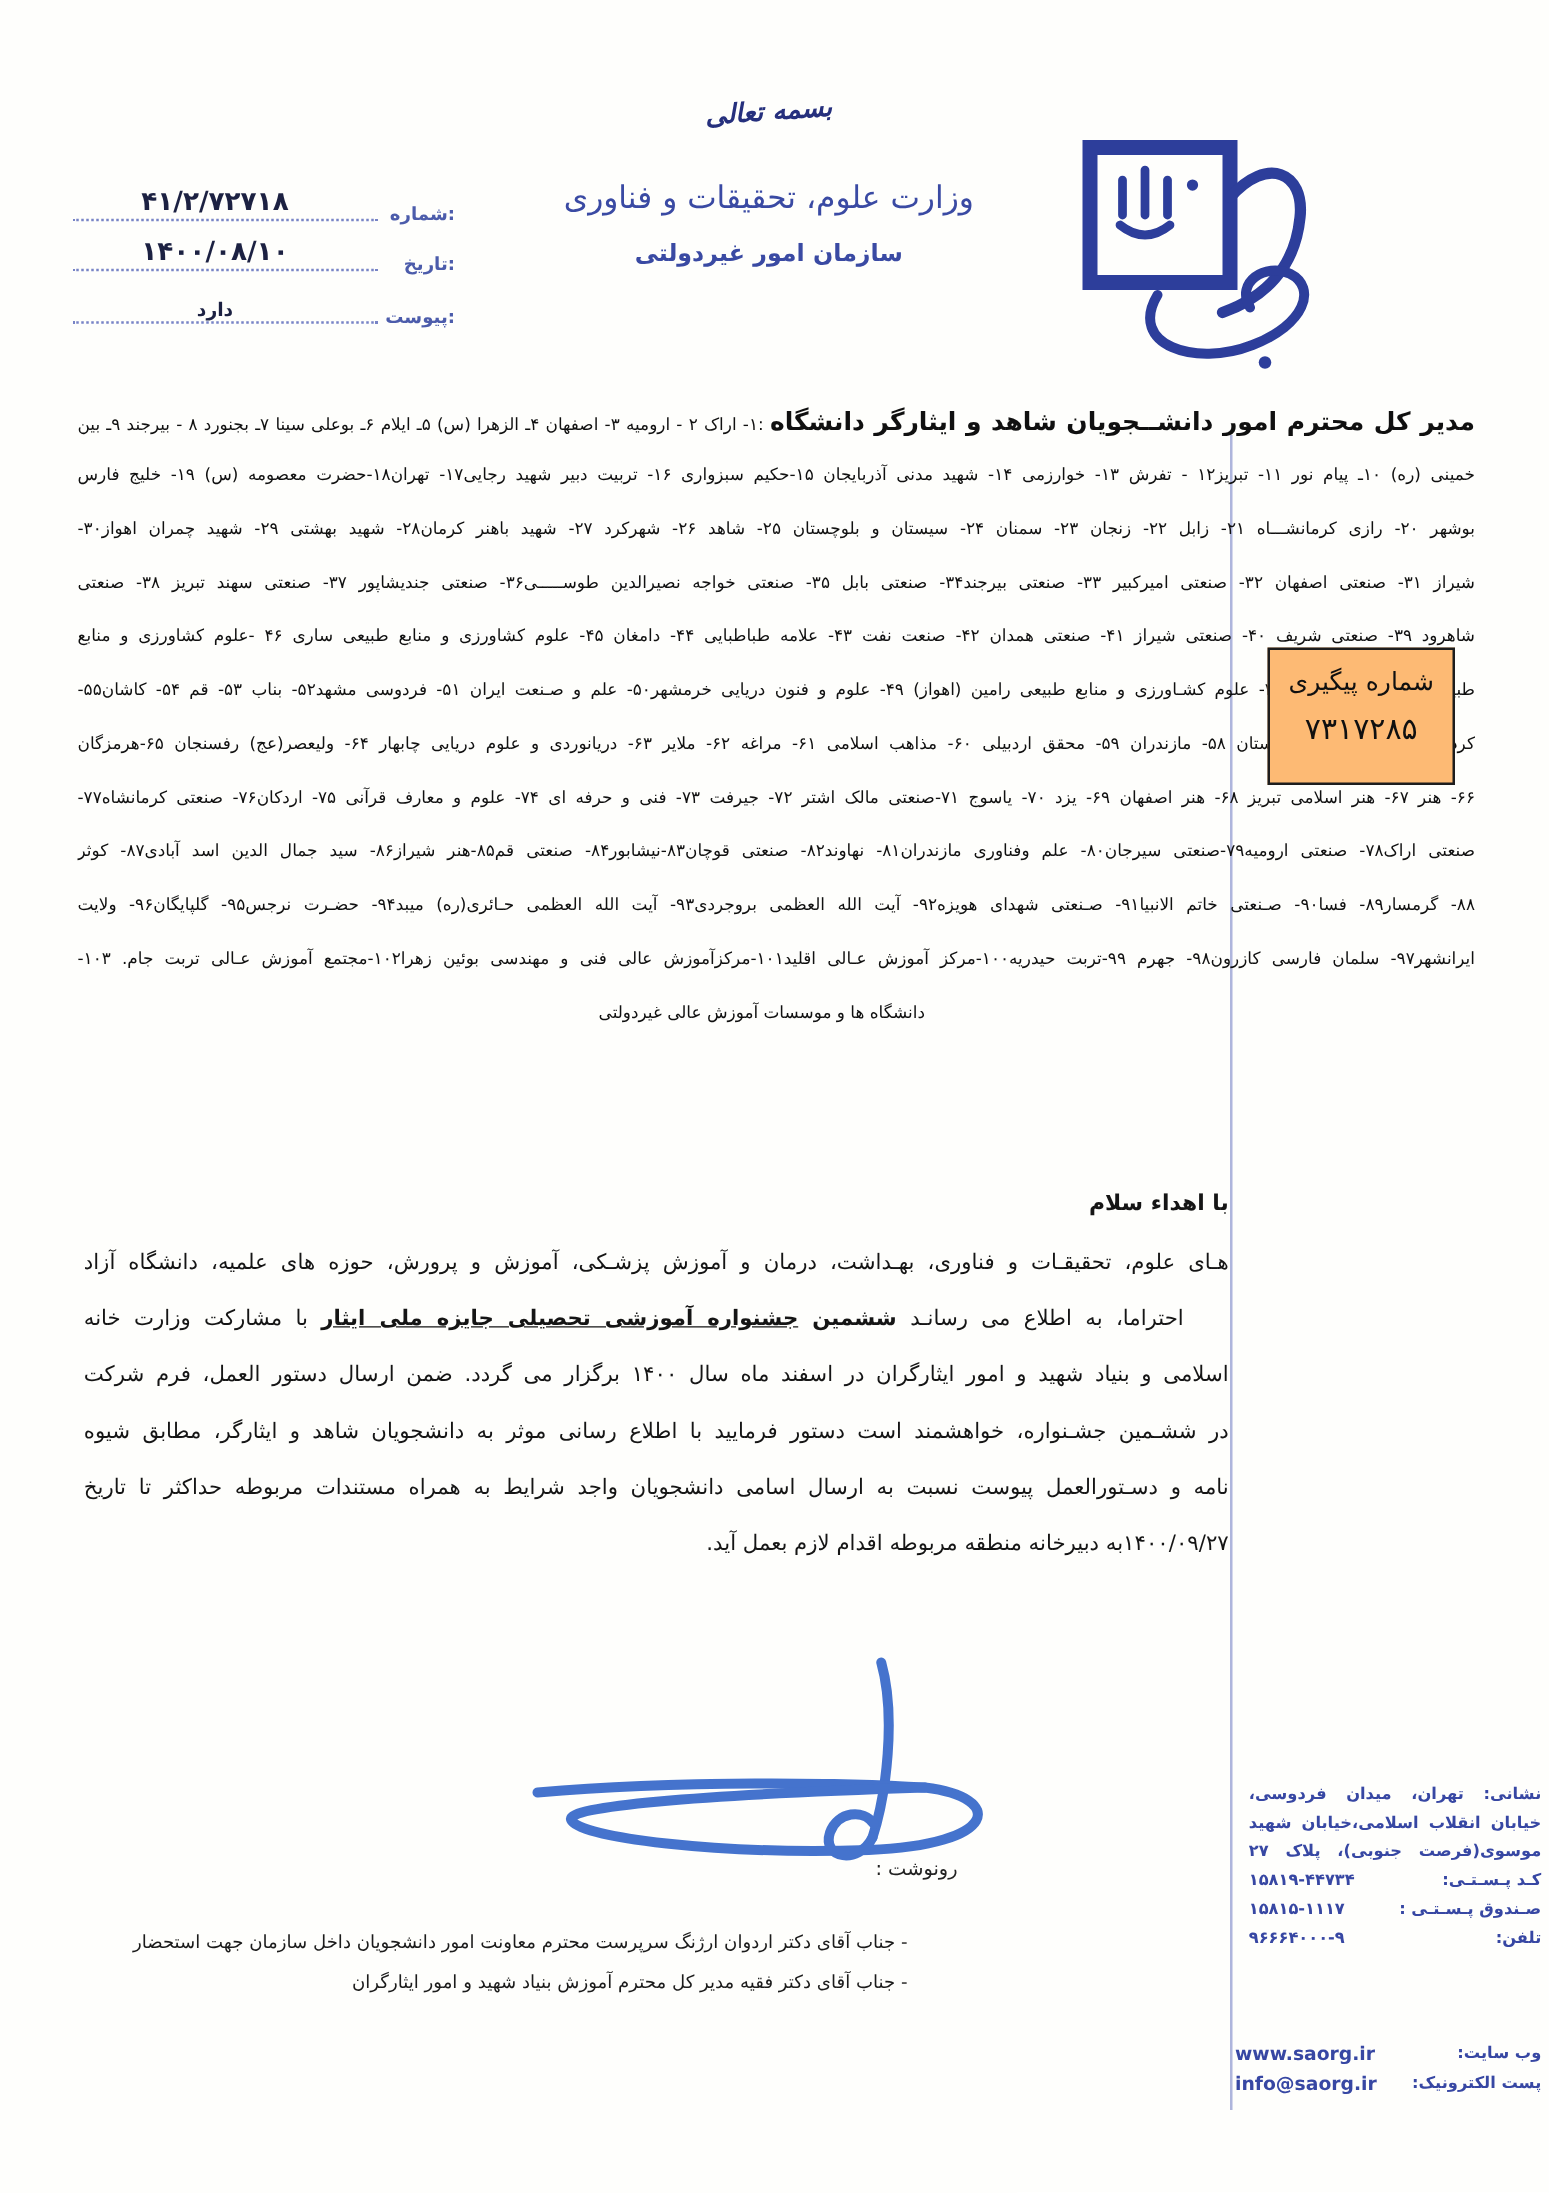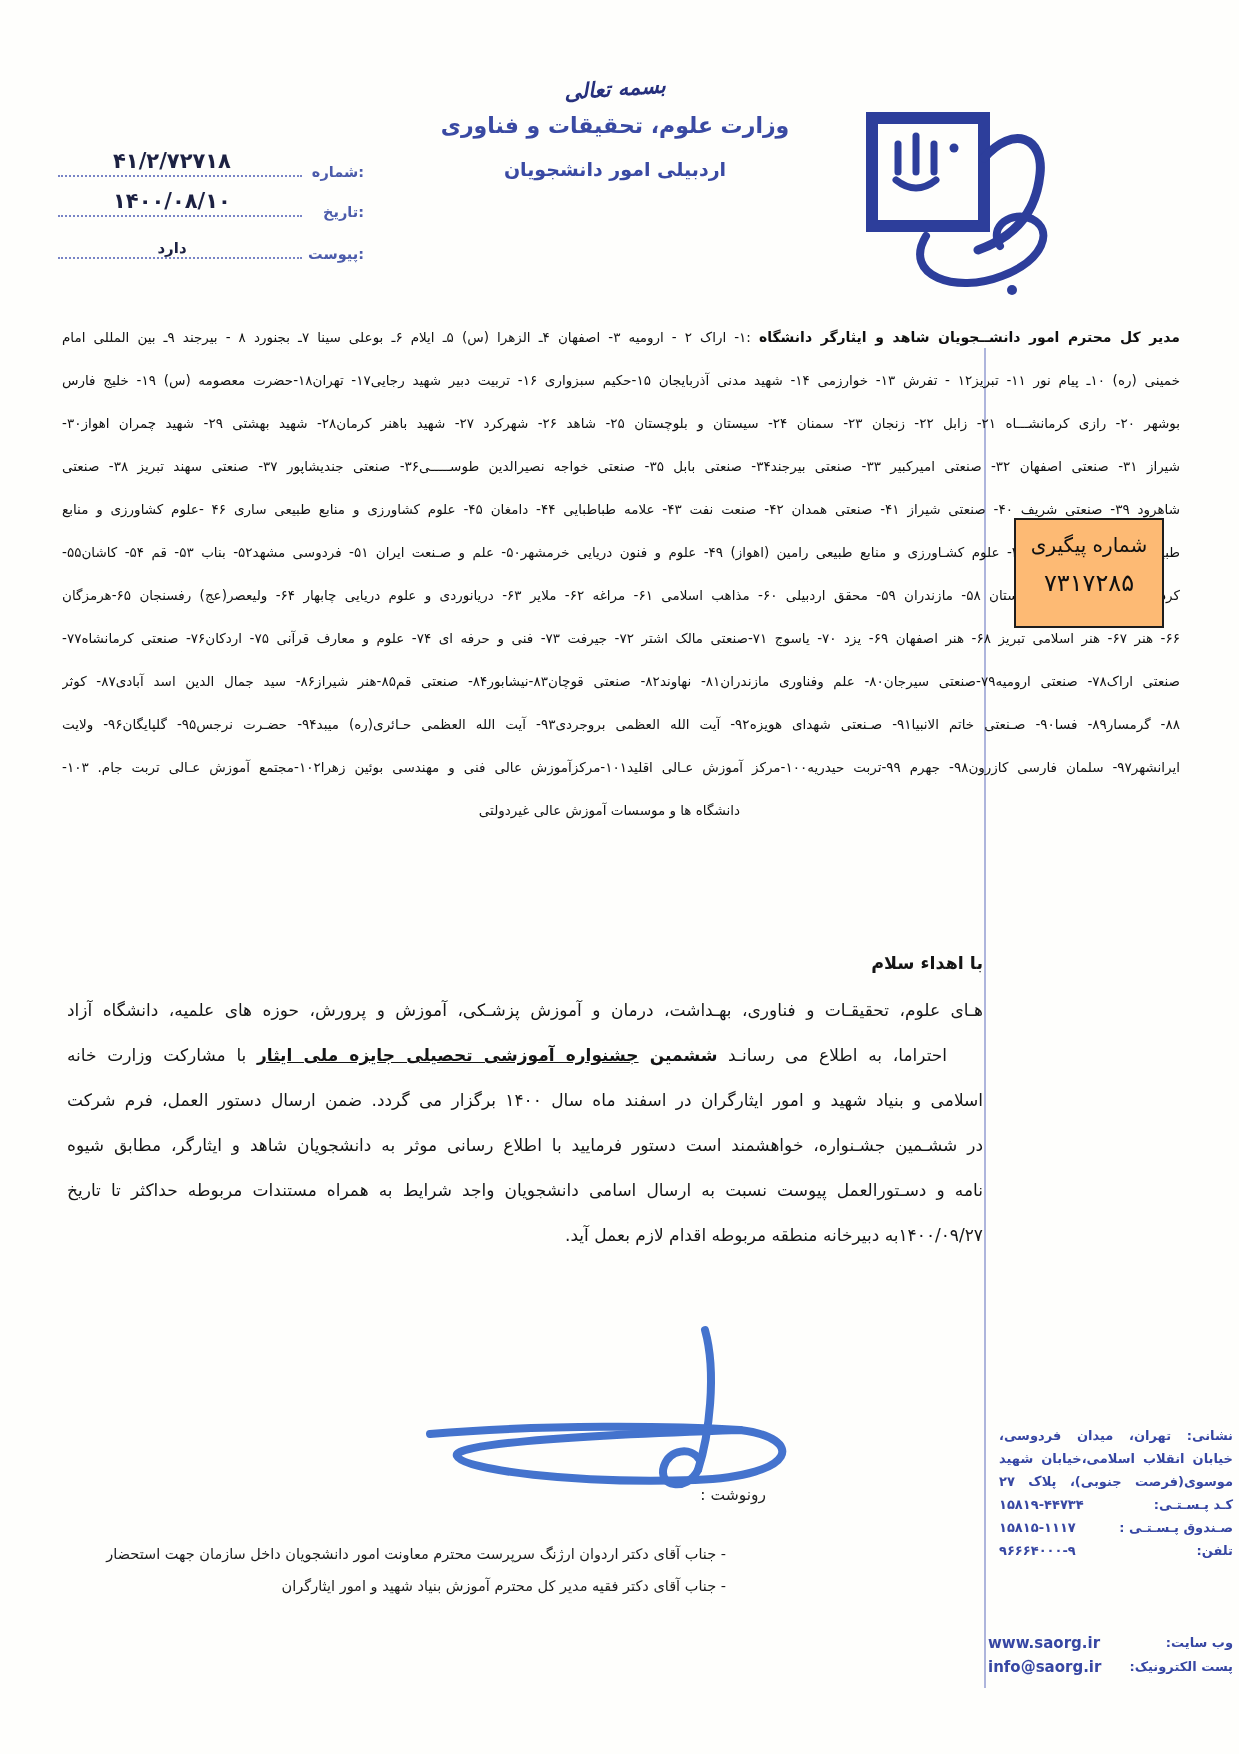--- a/index.html
+++ b/index.html
@@ -17,36 +17,36 @@
   .meta-value{position:absolute; right:66px; left:0; bottom:7px; text-align:center;
               font-size:21px; font-weight:bold; color:#1c2142; direction:ltr; letter-spacing:2px;}
   .meta-row.r1{top:20px; height:48px;}
   .meta-row.r2{top:60px; height:48px;}
   .meta-row.r3{top:108px; height:42px;}
   .meta-row.r3 .meta-value{font-size:15px; letter-spacing:1px; bottom:5px;}
   
   .header-center{position:absolute; top:76px; left:415px; width:400px; text-align:center; direction:rtl;}
   .bismillah{display:inline-block; font-family:"DejaVu Serif","Liberation Serif",serif;
              font-style:italic; font-weight:bold; font-size:21px; color:#26307d; transform:rotate(-4deg);}
-  .ministry{margin-top:12px; font-size:22px; font-weight:bold; color:#3a4aa3;}
+  .ministry{margin-top:42px; font-size:25px; font-weight:normal; color:#3a4aa3;}
   .org{margin-top:20px; font-size:19px; font-weight:bold; color:#3a4aa3;}
   
   .logo{position:absolute; top:106px; left:862px; width:205px; height:200px;}
   
   .vrule{position:absolute; left:984px; top:348px; width:2px; height:1340px; background:#8b96cf; opacity:.7;}
   
   .track{position:absolute; left:1014px; top:518px; width:146px; height:106px;
          border:2.5px solid #1d1d1d; background:#fdba74; direction:rtl; text-align:center; z-index:3;}
   .track-label{margin-top:13px; font-size:20px; color:#101010;}
   .track-num{margin-top:12px; font-size:24px; color:#101010; direction:ltr; letter-spacing:1px;}
   
   .recipients{position:absolute; top:316px; left:62px; width:1118px; direction:rtl;
               font-size:13.5px; color:#101010; z-index:2;}
   .r-line{height:43px; line-height:43px; text-align:justify; text-align-last:justify; overflow:hidden;}
-  .r-line b{font-size:14px;}
+  .r-line b{font-size:20px;}
   .r-last{text-align:right; text-align-last:right; padding-left:0; padding-right:440px;}
   
   .body-block{position:absolute; top:938px; left:67px; width:916px; direction:rtl;
               font-size:17px; color:#151515; z-index:2;}
   .salutation{height:50px; line-height:50px; font-weight:bold; font-size:17.5px; text-align:right;}
   .b-line{height:45px; line-height:45px; text-align:justify; text-align-last:justify; overflow:hidden;}
   .b-first{text-indent:36px;}
   .b-last{text-align:right; text-align-last:right;}
   .festival{font-weight:bold;}
   .festival-u{font-weight:bold; text-decoration:underline;}
@@ -91,21 +91,21 @@
     <div class="meta-row r3">
       <span class="meta-value">دارد</span>
       <span class="meta-dots"></span>
       <span class="meta-label">پیوست:</span>
     </div>
   </div>
 
   <div class="header-center">
     <div><span class="bismillah">بسمه تعالی</span></div>
     <div class="ministry">وزارت علوم، تحقیقات و فناوری</div>
-    <div class="org">اردبیلی امور دانشجویان</div>
+    <div class="org">سازمان امور غیردولتی</div>
   </div>
 
   <svg class="logo" viewBox="0 0 205 200" aria-hidden="true">
     <g fill="none" stroke="#2d3e9b" stroke-linecap="round">
       <rect x="10" y="12" width="112" height="108" stroke-width="12"></rect>
       <path d="M 36 38 v 28" stroke-width="7"></path>
       <path d="M 54 30 v 36" stroke-width="7"></path>
       <path d="M 72 38 v 28" stroke-width="7"></path>
       <path d="M 34 74 q 20 16 40 0" stroke-width="7"></path>
       <circle cx="92" cy="42" r="4.5" fill="#2d3e9b" stroke="none"></circle>

